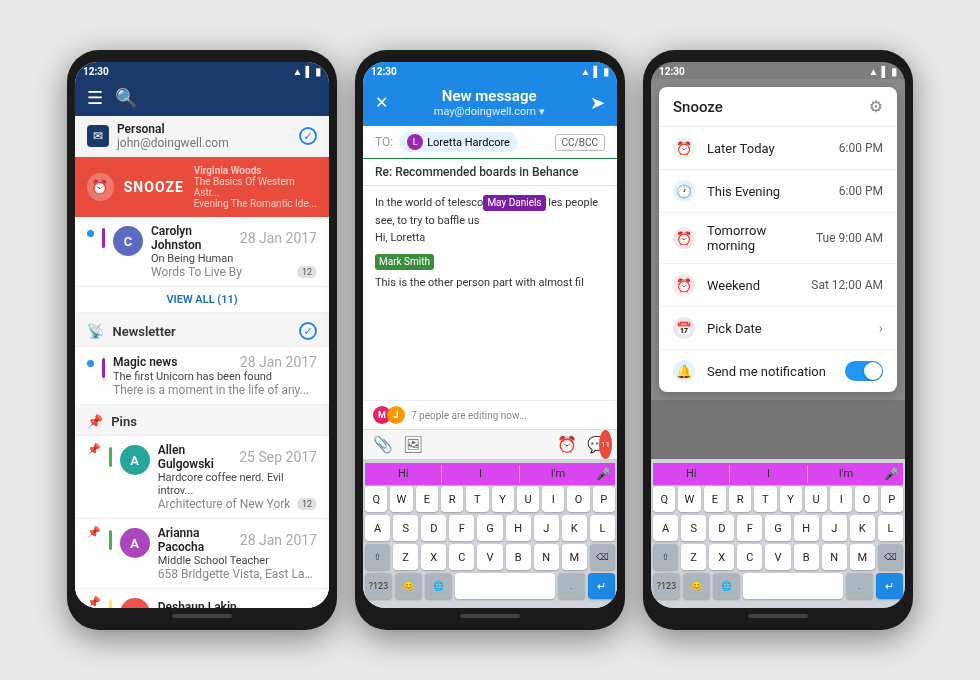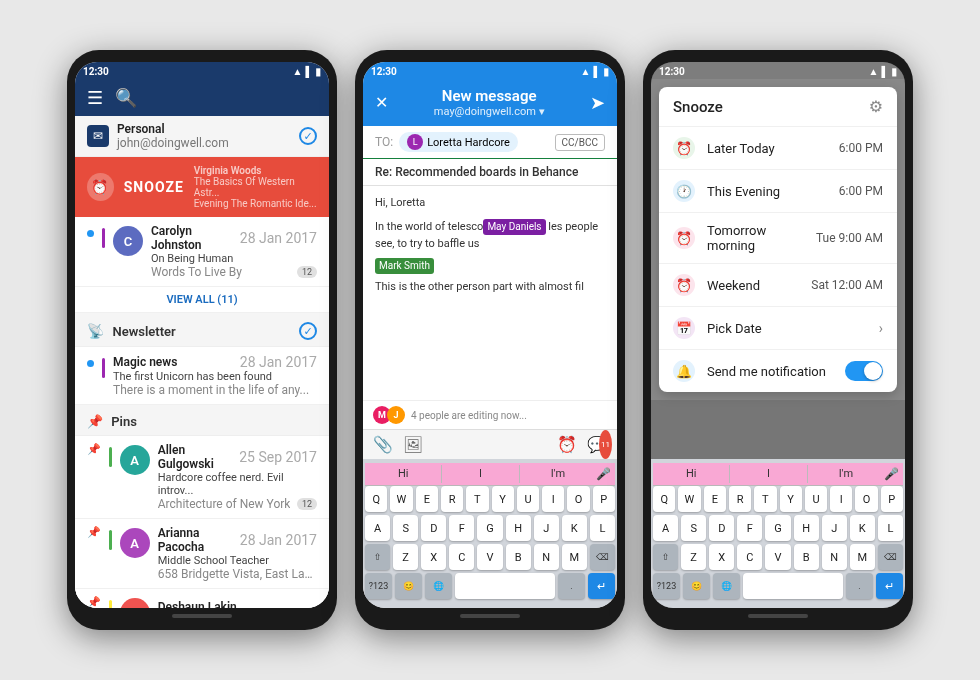--- a/index.html
+++ b/index.html
@@ -344,21 +344,21 @@
       background: #1e88e5;
       color: #fff;
       max-width: 34px;
     }
     .kb-key.space {
       max-width: 100px;
       flex: 4;
     }
     .kb-suggestions {
       display: flex;
-      background: #f9a8d4;
+      background: #d946ef;
       padding: 2px 4px;
       gap: 4px;
       border-bottom: 1px solid #bbb;
     }
     .kb-sug {
       flex: 1;
       text-align: center;
       font-size: 11px;
       color: #333;
       padding: 2px 0;
@@ -606,36 +606,36 @@
       <div class="to-chip">
         <div class="to-chip-avatar">L</div>
         <span>Loretta Hardcore</span>
       </div>
       <div class="cc-bcc-btn">CC/BCC</div>
     </div>
 
     <div class="compose-subject">Re: Recommended boards in Behance</div>
 
     <div class="compose-body">
-      <div style="margin-bottom:6px;">Hi, Loretta</div>
       <div>
         <span>In the world of telesco</span><span class="mention-chip">May Daniels</span><span> les people see, to try to baffle us</span>
       </div>
+      <div style="margin-bottom:6px;">Hi, Loretta</div>
       <div style="margin-top:4px;">
         <span class="mention-chip2">Mark Smith</span>
       </div>
       <div style="margin-top:4px;">This is the other person part with almost fil</div>
     </div>
 
     <div class="editing-bar">
       <div class="editing-avatars">
         <span class="edit-av" style="background:#e91e63;">M</span>
         <span class="edit-av" style="background:#ff9800; margin-left:-4px;">J</span>
       </div>
-      <span>4 people are editing now...</span>
+      <span>7 people are editing now...</span>
     </div>
 
     <div class="compose-toolbar">
       <span class="toolbar-icon">📎</span>
       <span class="toolbar-icon">🖼</span>
       <span style="flex:1;"></span>
       <span class="toolbar-icon">⏰</span>
       <div class="toolbar-badge-wrap">
         <span class="toolbar-icon">💬</span>
         <span class="toolbar-badge">11</span>

